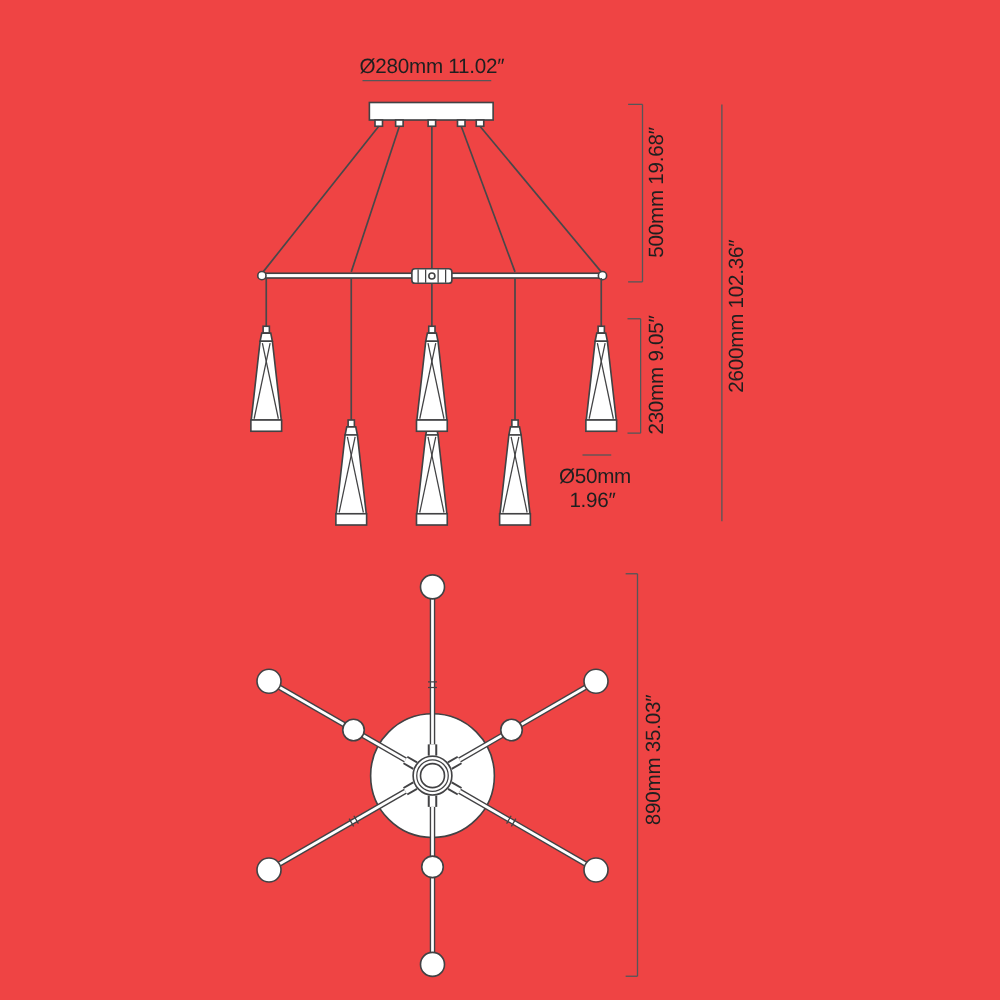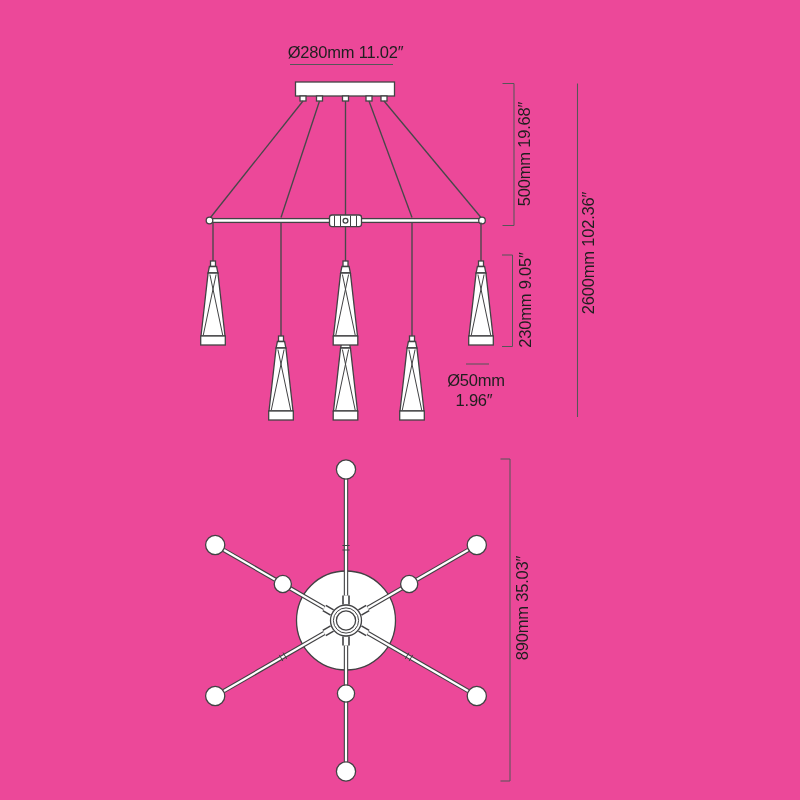--- a/index.html
+++ b/index.html
@@ -1,16 +1,16 @@
 <!DOCTYPE html>
 <html><head>
 <meta charset="utf-8">
 <style>
   html,body{margin:0;padding:0;background:#ffffff;}
-  .page{position:relative;width:800px;height:800px;background:#ec4899;overflow:hidden;}
+  .page{position:relative;width:800px;height:800px;background:#ef4444;overflow:hidden;}
   svg{display:block;}
   .part{fill:#ffffff;stroke:#424244;stroke-width:1.3;}
   .ln{fill:none;stroke:#48484a;stroke-width:1.35;}
   .thin{fill:none;stroke:#424244;stroke-width:1;}
   .dim{fill:none;stroke:#565658;stroke-width:1.05;}
   .armD{fill:none;stroke:#424244;stroke-width:4.4;}
   .armW{fill:none;stroke:#ffffff;stroke-width:2.2;}
   .bossD{fill:none;stroke:#424244;stroke-width:7.6;}
   .bossW{fill:none;stroke:#ffffff;stroke-width:4.4;}
   .lbl{font-family:"Liberation Sans","DejaVu Sans",sans-serif;font-size:16.5px;fill:#1f1f1f;letter-spacing:-0.2px;}

